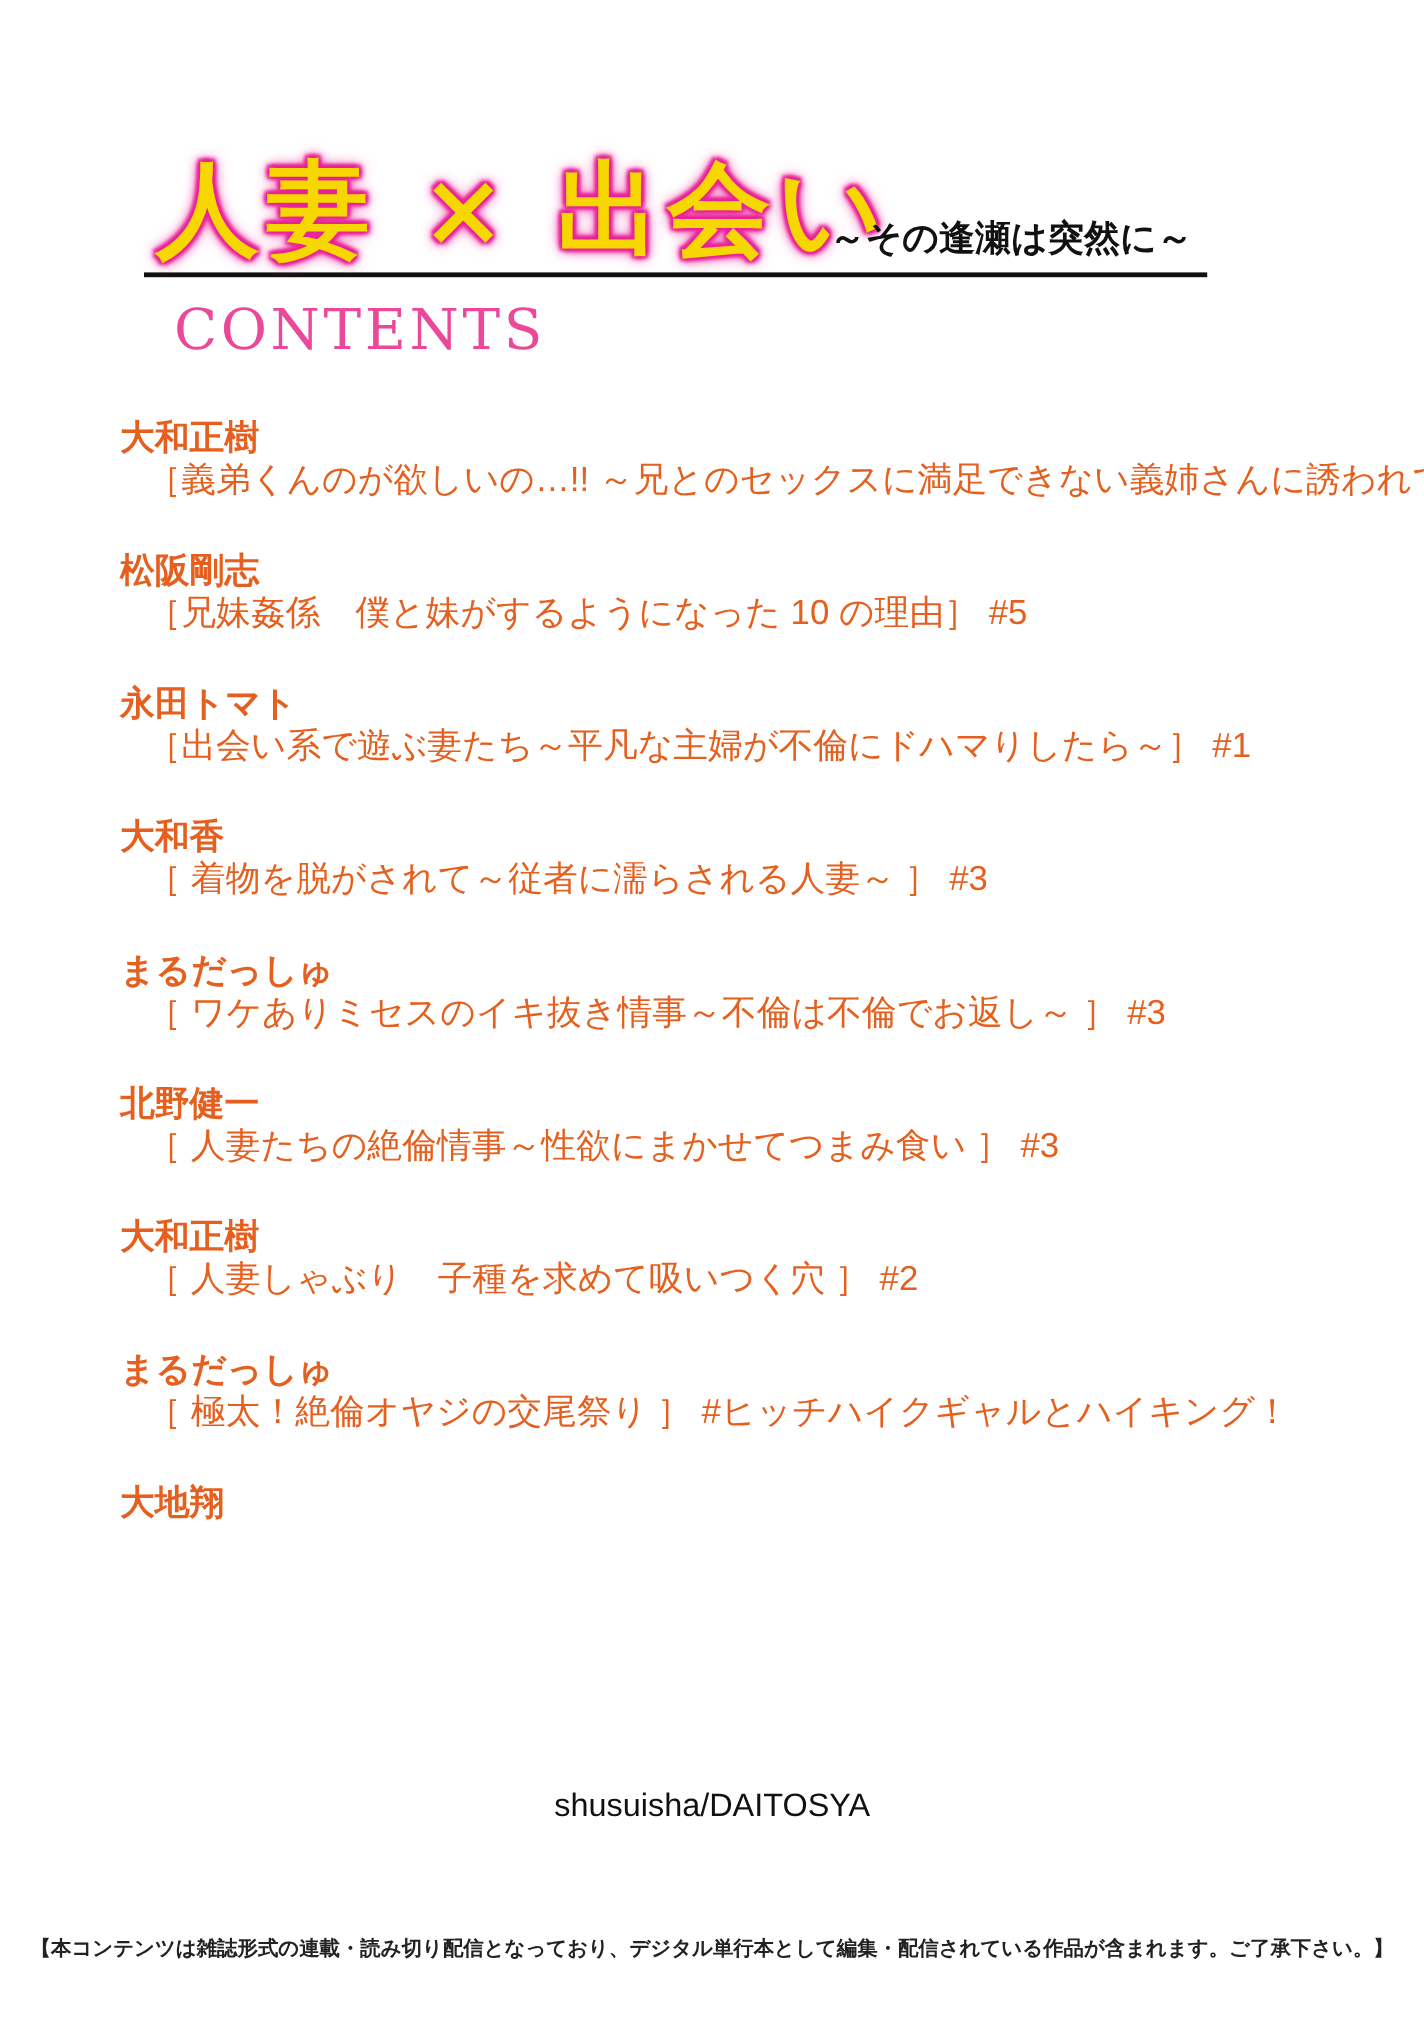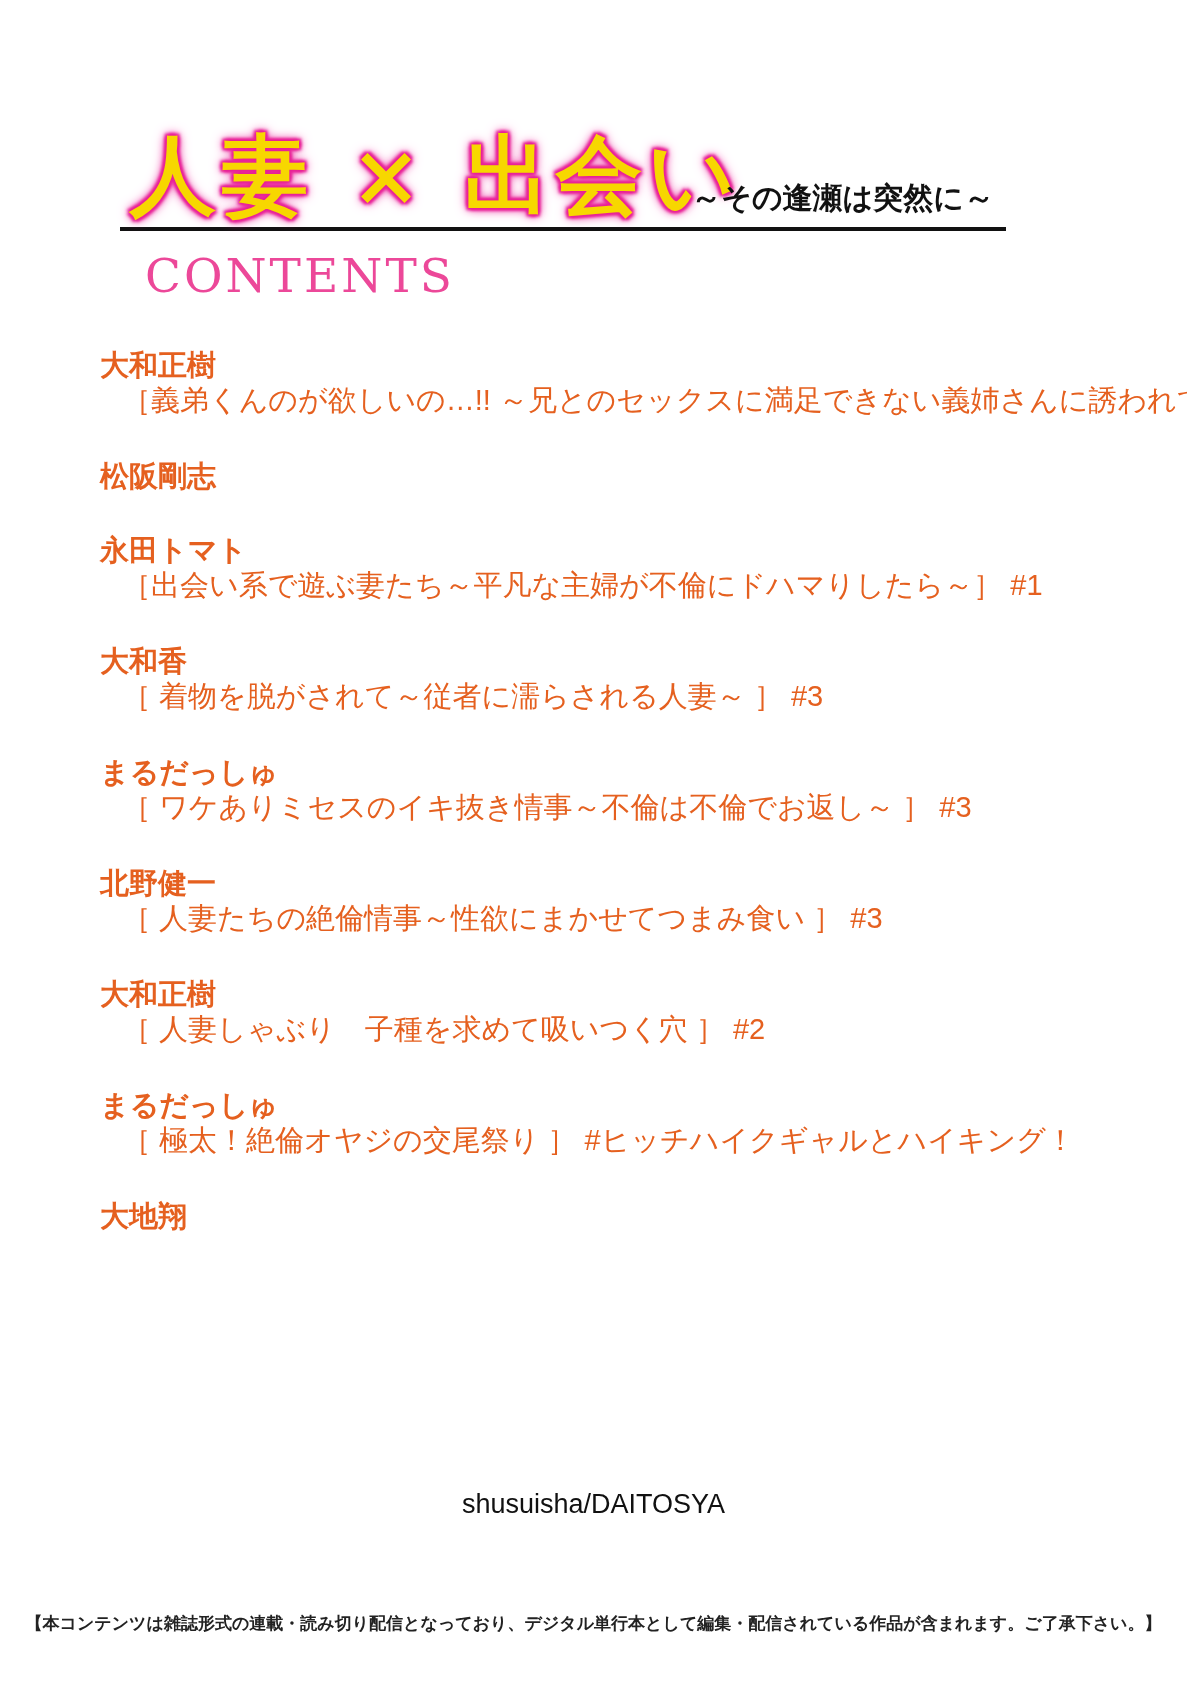--- a/index.html
+++ b/index.html
@@ -117,20 +117,21 @@
 
   <div class="toc-list">
 
     <div class="toc-entry">
       <div class="author-name">大和正樹</div>
       <div class="story-title">［義弟くんのが欲しいの…!! ～兄とのセックスに満足できない義姉さんに誘われて～］ #3</div>
     </div>
 
     <div class="toc-entry">
       <div class="author-name">松阪剛志</div>
+      <div class="story-title">［兄妹姦係　僕と妹がするようになった 10 の理由］ #5</div>
     </div>
 
 
     <div class="toc-entry">
       <div class="author-name">永田トマト</div>
       <div class="story-title">［出会い系で遊ぶ妻たち～平凡な主婦が不倫にドハマりしたら～］ #1</div>
     </div>
 
     <div class="toc-entry">
       <div class="author-name">大和香</div>

